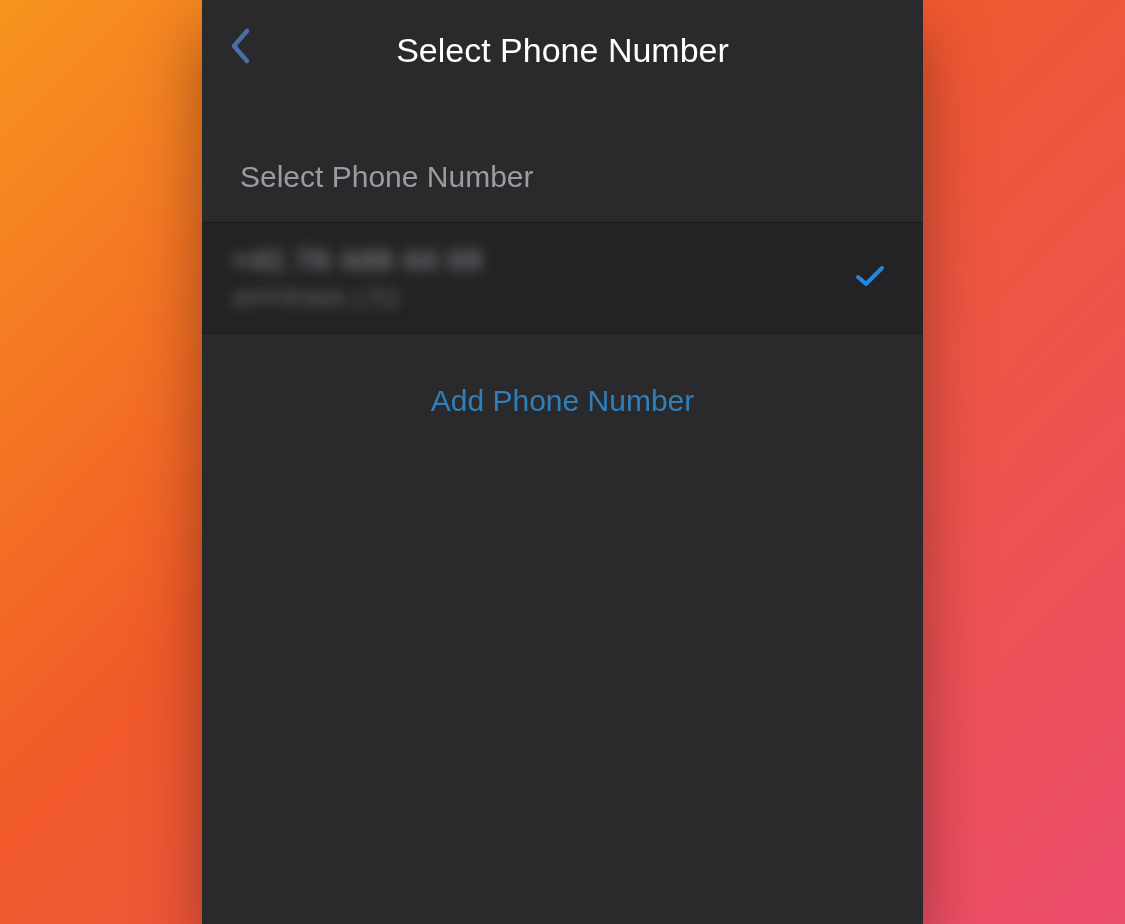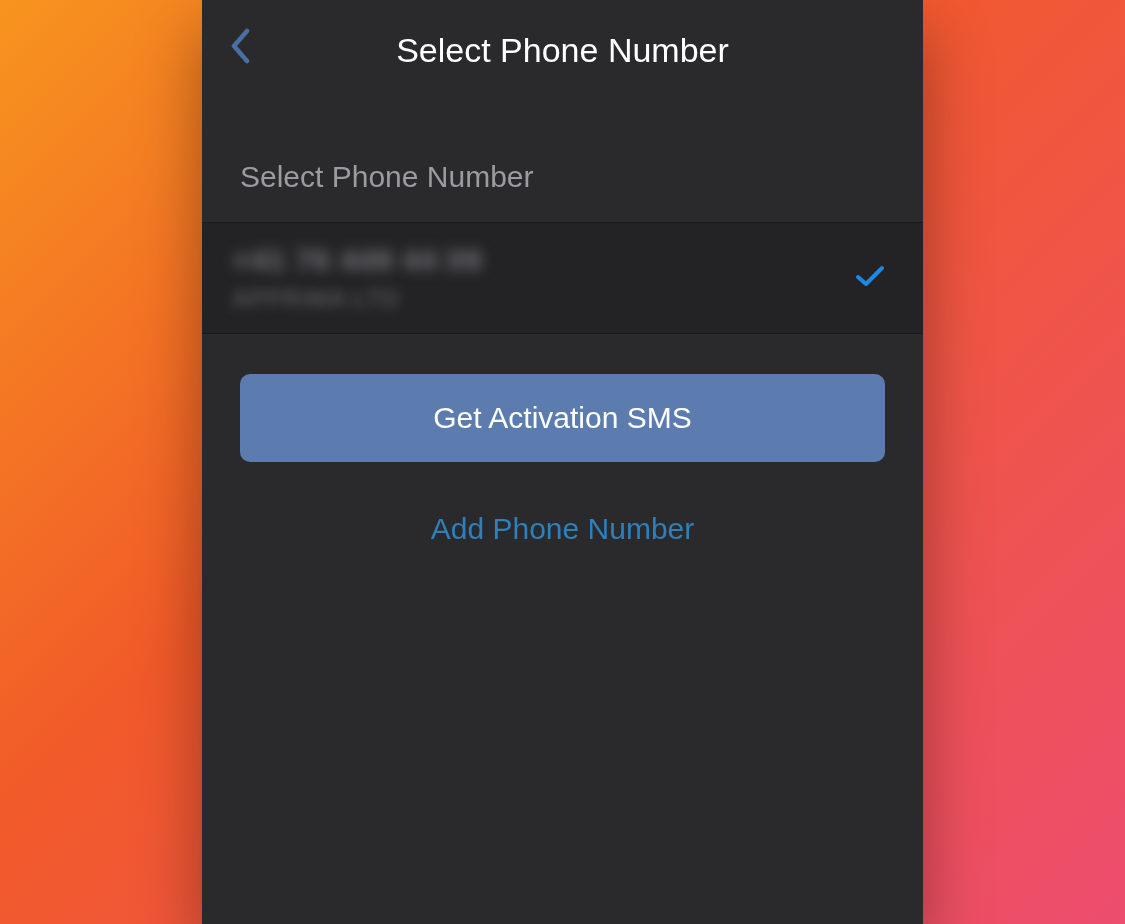--- a/index.html
+++ b/index.html
@@ -143,19 +143,16 @@
       <div class="phone-number">+41 76 449 44 09</div>
       <div class="phone-carrier">APPRIMA LTD</div>
     </div>
     <span>
       <svg class="check-icon" viewBox="0 0 30 24" fill="none" stroke="#1e88e5" stroke-width="4" stroke-linecap="round" stroke-linejoin="round">
         <polyline points="3,13 11,20 27,4"></polyline>
       </svg>
     </span>
   </div>
 
-  <div class="button-container">
-    <button class="primary-button">Get Activation SMS</button>
-  </div>
 
   <button class="link-button">Add Phone Number</button>
 
 </div>
 
 </body></html>

